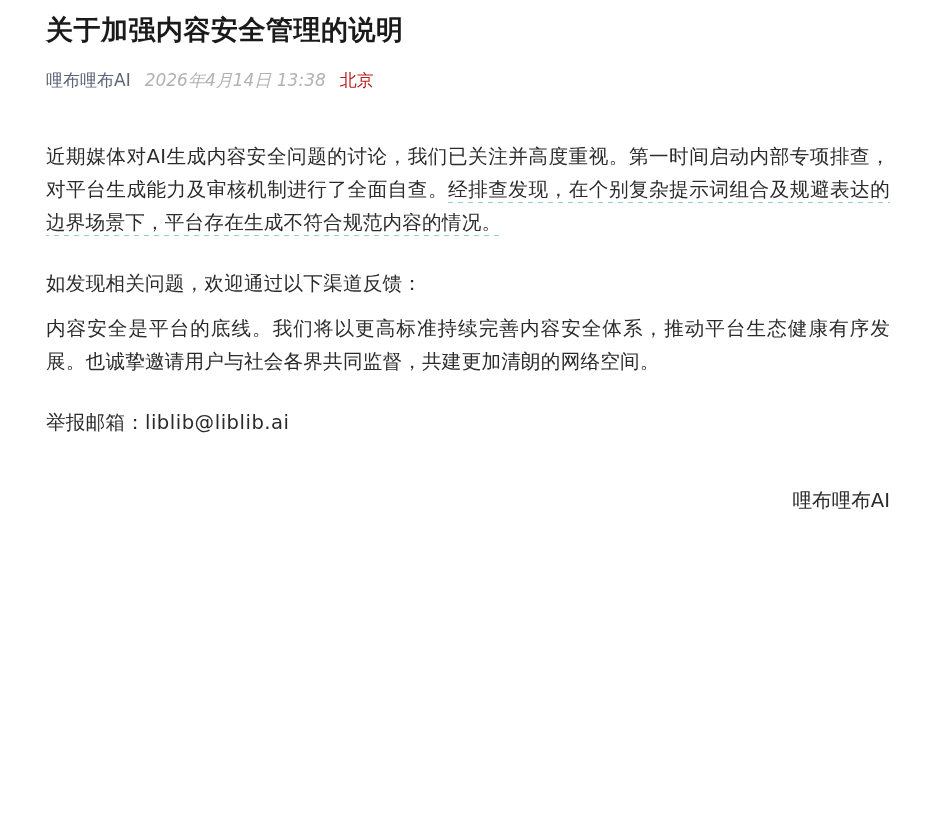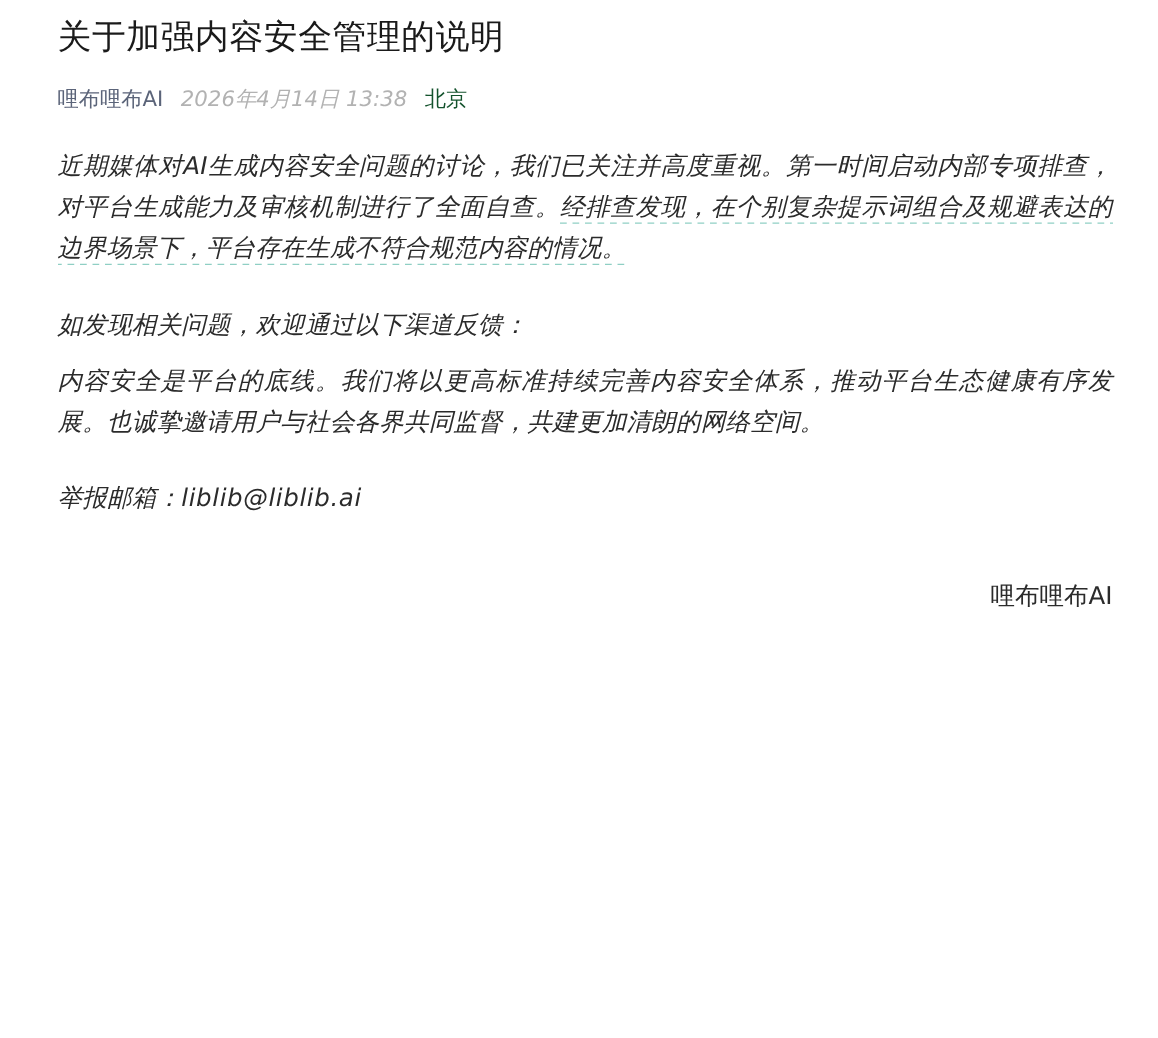--- a/index.html
+++ b/index.html
@@ -17,44 +17,43 @@
     .article {
       position: relative;
       padding: 0 36px 0 46px;
       box-sizing: border-box;
       width: 926px;
     }
     .title {
       margin: 0;
       padding-top: 10px;
       font-size: 27px;
-      font-weight: normal;
+      font-weight: bold;
       line-height: 40px;
       color: #1a1a1a;
       letter-spacing: 0.5px;
     }
     .meta {
       margin-top: 18px;
       font-size: 17px;
       line-height: 24px;
       display: flex;
       gap: 14px;
       color: #b2b2b2;
     }
     .meta .author { color: #576b95; color: #5b6479; }
     .meta .date { color: #b2b2b2; font-style: italic; }
-    .meta .loc { color: #14532d; }
+    .meta .loc { color: #b91c1c; }
     .body {
-      margin-top: 24px;
+      margin-top: 48px;
       font-size: 19.6px;
       line-height: 33px;
       color: #2b2b2b;
       text-align: justify;
       letter-spacing: 0.2px;
-      font-style: italic;
     }
     .para {
       margin: 0 0 28px 0;
     }
     .para.tight {
       margin-bottom: 12px;
     }
     .hl {
       background-image: linear-gradient(to right, #8fcfc4 55%, transparent 45%);
       background-size: 10px 1.5px;

